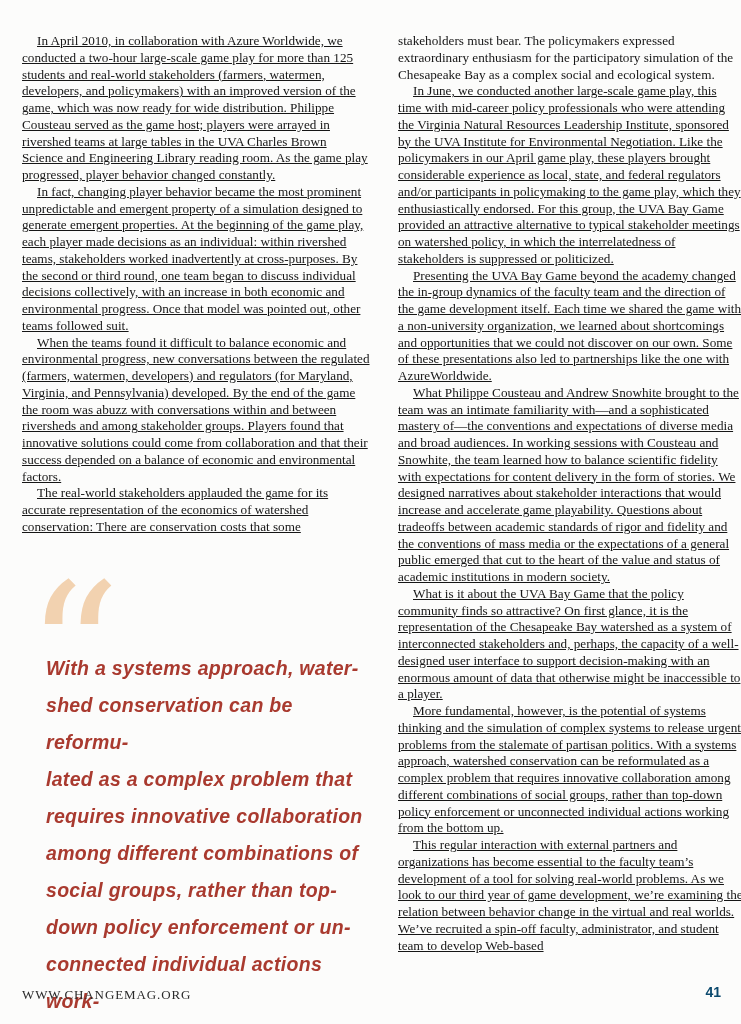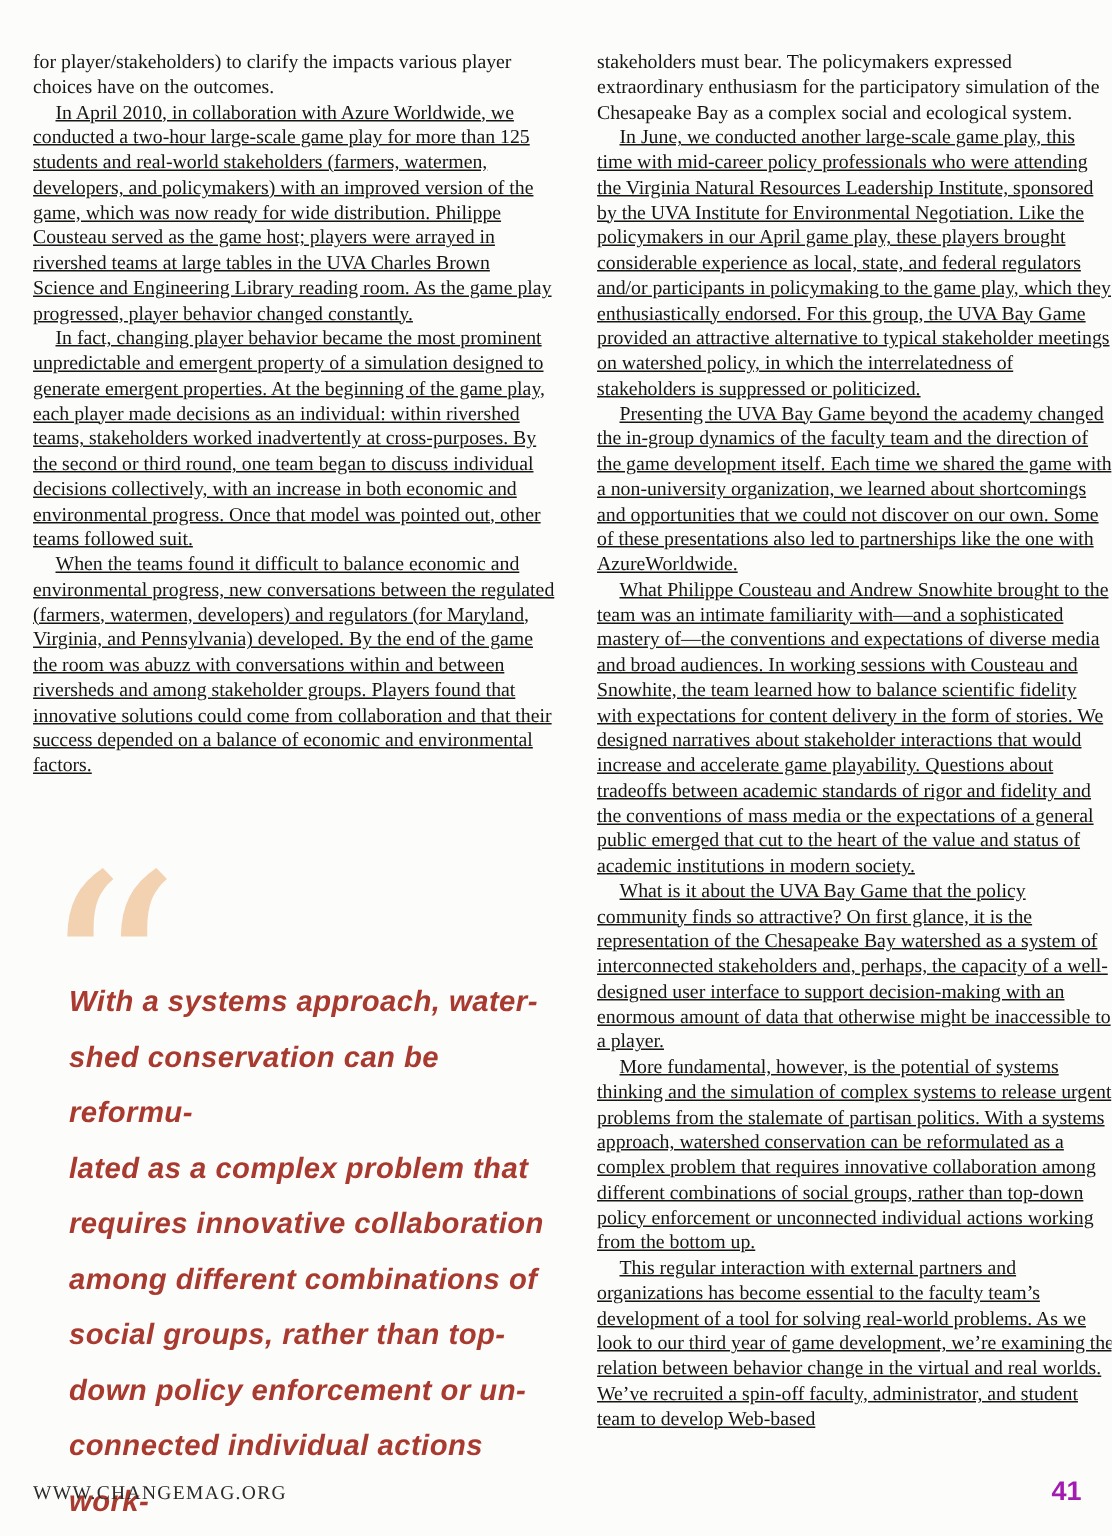--- a/index.html
+++ b/index.html
@@ -50,34 +50,34 @@
   }
   .footer-site {
     position: absolute; left: 22px; top: 987px;
     font-family: "Liberation Serif", serif;
     font-size: 13px; letter-spacing: 0.9px;
     color: #2a2a2a;
   }
   .footer-page {
     position: absolute; right: 20px; top: 984px;
     font-family: "Liberation Sans", sans-serif;
-    font-weight: 700; font-size: 18px;
-    color: #a21caf;
+    font-weight: 700; font-size: 14px;
+    color: #0c4a6e;
   }
 </style>
 </head>
 <body>
 
 <div class="page">
 
   <div class="col col-left">
-    <p>for player/stakeholders) to clarify the impacts various player choices have on the outcomes.</p>
     <p class="indent">In April 2010, in collaboration with Azure Worldwide, we conducted a two-hour large-scale game play for more than 125 students and real-world stakeholders (farmers, watermen, developers, and policymakers) with an improved version of the game, which was now ready for wide distribution. Philippe Cousteau served as the game host; players were arrayed in rivershed teams at large tables in the UVA Charles Brown Science and Engineering Library reading room. As the game play progressed, player behavior changed constantly.</p>
     <p class="indent">In fact, changing player behavior became the most prominent unpredictable and emergent property of a simulation designed to generate emergent properties. At the beginning of the game play, each player made decisions as an individual: within rivershed teams, stakeholders worked inadvertently at cross-purposes.  By the second or third round, one team began to discuss individual decisions collectively, with an increase in both economic and environmental progress.  Once that model was pointed out, other teams followed suit.</p>
     <p class="indent">When the teams found it difficult to balance economic and environmental progress, new conversations between the regulated (farmers, watermen, developers) and regulators (for Maryland, Virginia, and Pennsylvania) developed.  By the end of the game the room was abuzz with conversations within and between riversheds and among stakeholder groups.  Players found that innovative solutions could come from collaboration and that their success depended on a balance of economic and environmental factors.</p>
+    <p class="indent">The real-world stakeholders applauded the game for its accurate representation of the economics of watershed conservation:  There are conservation costs that some</p>
   </div>
 
   <div class="pull-quote">
     <span class="quote-mark">“</span>
     <div class="quote-text">With a systems approach, water-
 shed conservation can be reformu-
 lated as a complex problem that
 requires innovative collaboration
 among different combinations of
 social groups, rather than top-

